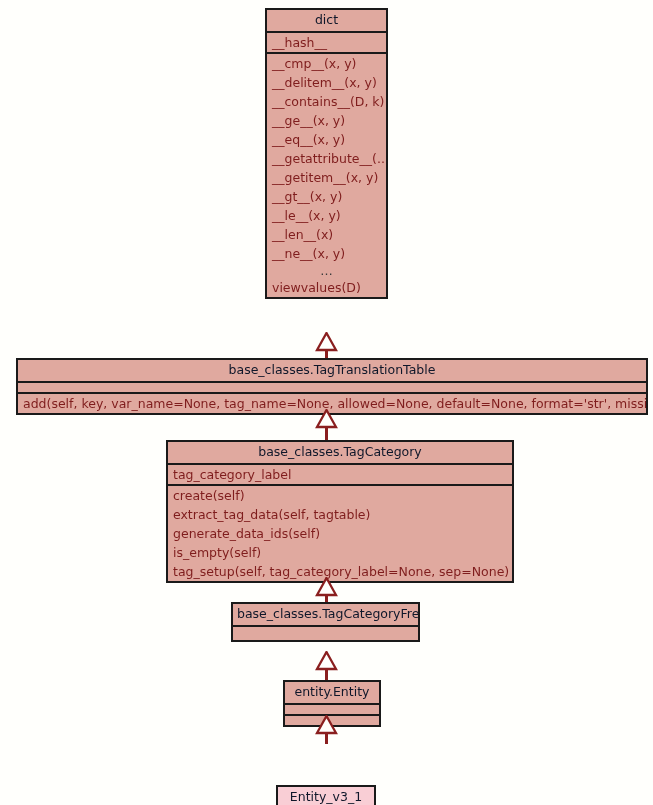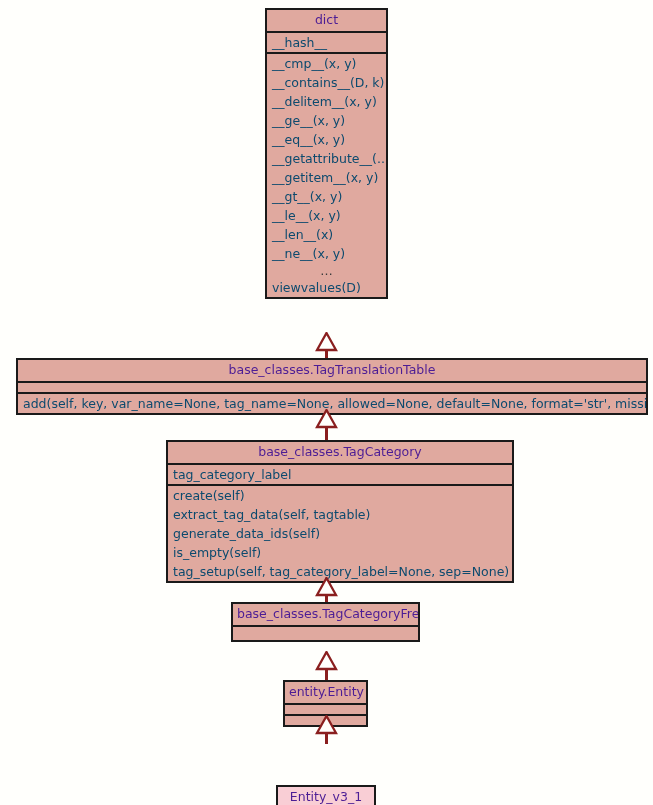--- a/index.html
+++ b/index.html
@@ -32,21 +32,21 @@
     z-index: 5;
   }
   .uml-class.light {
     background: #f9ced5;
     margin-top: 41px;
   }
 
   .uml-title {
     text-align: center;
     font-size: 12.5px;
-    color: #4c1d95;
+    color: #0f172a;
     line-height: 16px;
     padding: 2px 4px 3px 4px;
     border-bottom: 2px solid #1a1a1a;
     white-space: nowrap;
     overflow: hidden;
   }
 
   .uml-compartment {
     border-bottom: 2px solid #1a1a1a;
     padding: 0;
@@ -56,21 +56,21 @@
   }
   .uml-compartment.empty {
     height: 9px;
   }
   .uml-compartment.empty-tall {
     height: 13px;
   }
 
   .uml-row {
     font-size: 12.5px;
-    color: #0c4a6e;
+    color: #7f1d1d;
     line-height: 19px;
     padding: 0 4px 0 5px;
     white-space: nowrap;
     overflow: hidden;
   }
   .uml-row.centered {
     text-align: center;
   }
   .uml-row.ellipsis {
     line-height: 15px;
@@ -120,22 +120,22 @@
     <polygon points="12.5,1 22,18 3,18" fill="#fffffc" stroke="#8a1f1f" stroke-width="2.3"></polygon>
   </svg>
 
   <div class="uml-class" style="left:265px; top:8px; width:123px;">
     <div class="uml-title">dict</div>
     <div class="uml-compartment">
       <div class="uml-row">__hash__</div>
     </div>
     <div class="uml-compartment last">
       <div class="uml-row">__cmp__(x, y)</div>
+      <div class="uml-row">__delitem__(x, y)</div>
       <div class="uml-row">__contains__(D, k)</div>
-      <div class="uml-row">__delitem__(x, y)</div>
       <div class="uml-row">__ge__(x, y)</div>
       <div class="uml-row">__eq__(x, y)</div>
       <div class="uml-row">__getattribute__(...)</div>
       <div class="uml-row">__getitem__(x, y)</div>
       <div class="uml-row">__gt__(x, y)</div>
       <div class="uml-row">__le__(x, y)</div>
       <div class="uml-row">__len__(x)</div>
       <div class="uml-row">__ne__(x, y)</div>
       <div class="uml-row centered ellipsis">…</div>
       <div class="uml-row">viewvalues(D)</div>
@@ -162,21 +162,21 @@
       <div class="uml-row">is_empty(self)</div>
       <div class="uml-row">tag_setup(self, tag_category_label=None, sep=None)</div>
     </div>
   </div>
 
   <div class="uml-class" style="left:231px; top:602px; width:189px;">
     <div class="uml-title">base_classes.TagCategoryFree</div>
     <div class="uml-compartment last empty-tall"></div>
   </div>
 
-  <div class="uml-class" style="left:283px; top:680px; width:85px;">
+  <div class="uml-class" style="left:283px; top:680px; width:98px;">
     <div class="uml-title">entity.Entity</div>
     <div class="uml-compartment empty"></div>
     <div class="uml-compartment last empty"></div>
   </div>
 
   <div class="uml-class light" style="left:276px; top:744px; width:100px;">
     <div class="uml-title">Entity_v3_1</div>
     <div class="uml-compartment empty"></div>
     <div class="uml-compartment last">
       <div class="uml-row tight">__init__(self, sf)</div>

